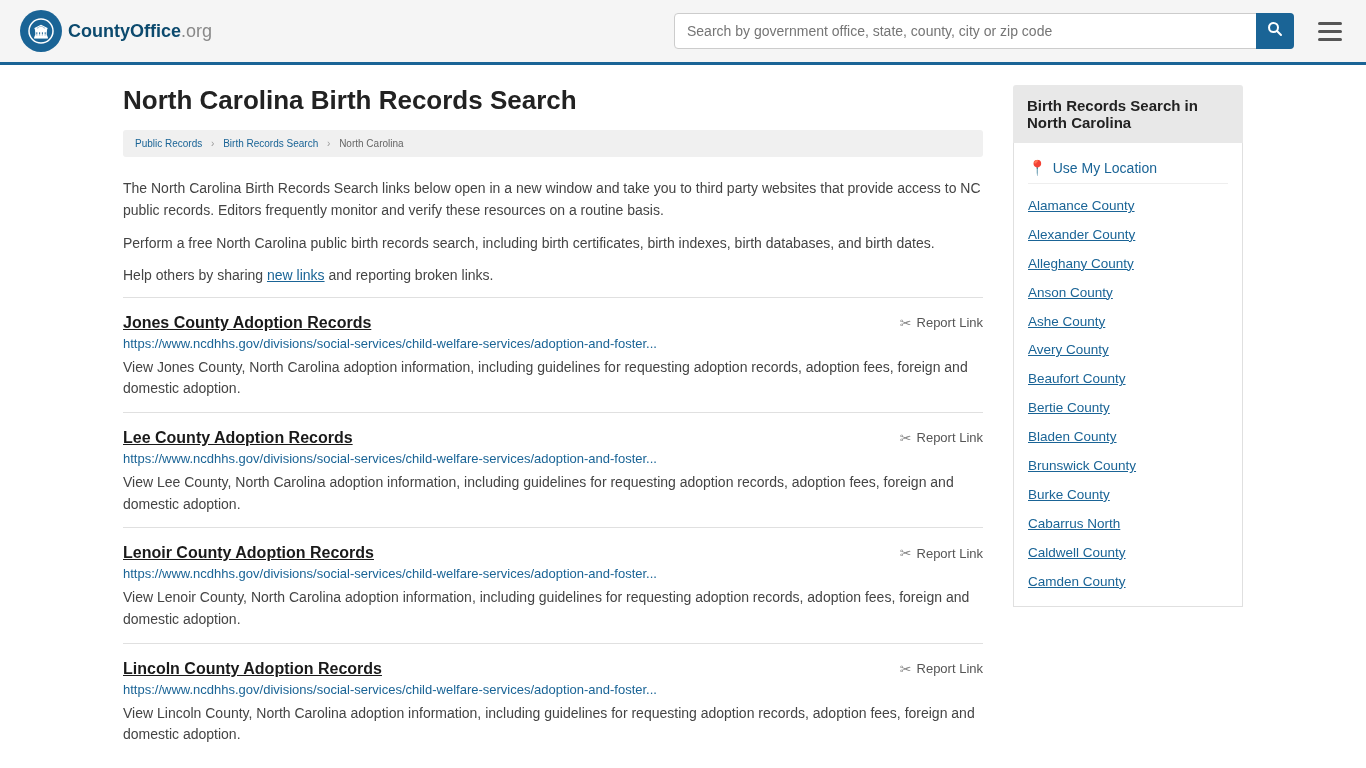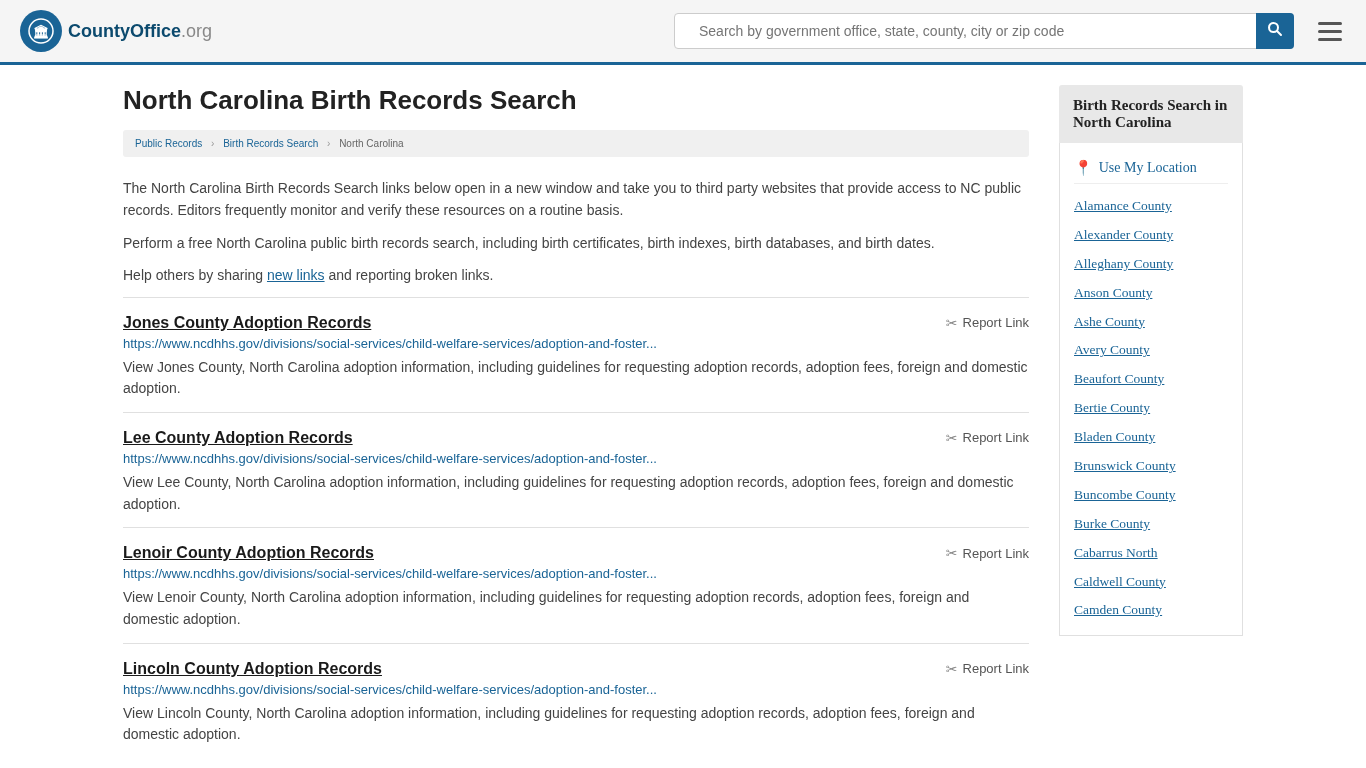--- a/index.html
+++ b/index.html
@@ -42,21 +42,21 @@
     .search-bar-wrap {
       flex: 1;
       display: flex;
       align-items: center;
       max-width: 620px;
       margin-left: auto;
       position: relative;
     }
     .search-input {
       width: 100%;
-      padding: 9px 40px 9px 24px;
+      padding: 9px 40px 9px 12px;
       border: 1px solid #ccc;
       border-radius: 4px;
       font-size: 14px;
       color: #999;
       outline: none;
     }
     .search-btn {
       position: absolute;
       right: 0;
       top: 0;
@@ -169,23 +169,22 @@
       word-break: break-all;
     }
     .result-desc {
       color: #444;
       font-size: 14px;
       line-height: 1.55;
     }
 
     
     .sidebar {
-      width: 184px;
+      width: 230px;
       flex-shrink: 0;
-      font-family: Liberation Serif, serif;
     }
     .sidebar-header {
       background: #e8e8e8;
       padding: 12px 14px;
       font-size: 15px;
       font-weight: bold;
       color: #222;
       border-radius: 3px 3px 0 0;
       margin-bottom: 0;
     }
@@ -334,21 +333,20 @@
           <a class="sidebar-link" href="#">Alamance County</a>
           <a class="sidebar-link" href="#">Alexander County</a>
           <a class="sidebar-link" href="#">Alleghany County</a>
           <a class="sidebar-link" href="#">Anson County</a>
           <a class="sidebar-link" href="#">Ashe County</a>
           <a class="sidebar-link" href="#">Avery County</a>
           <a class="sidebar-link" href="#">Beaufort County</a>
           <a class="sidebar-link" href="#">Bertie County</a>
           <a class="sidebar-link" href="#">Bladen County</a>
           <a class="sidebar-link" href="#">Brunswick County</a>
-          <a class="sidebar-link" href="#">Buncombe County</a>
           <a class="sidebar-link" href="#">Burke County</a>
           <a class="sidebar-link" href="#">Cabarrus North</a>
           <a class="sidebar-link" href="#">Caldwell County</a>
           <a class="sidebar-link" href="#">Camden County</a>
         </div>
     </div>
   </aside>
 
 </div>
 

